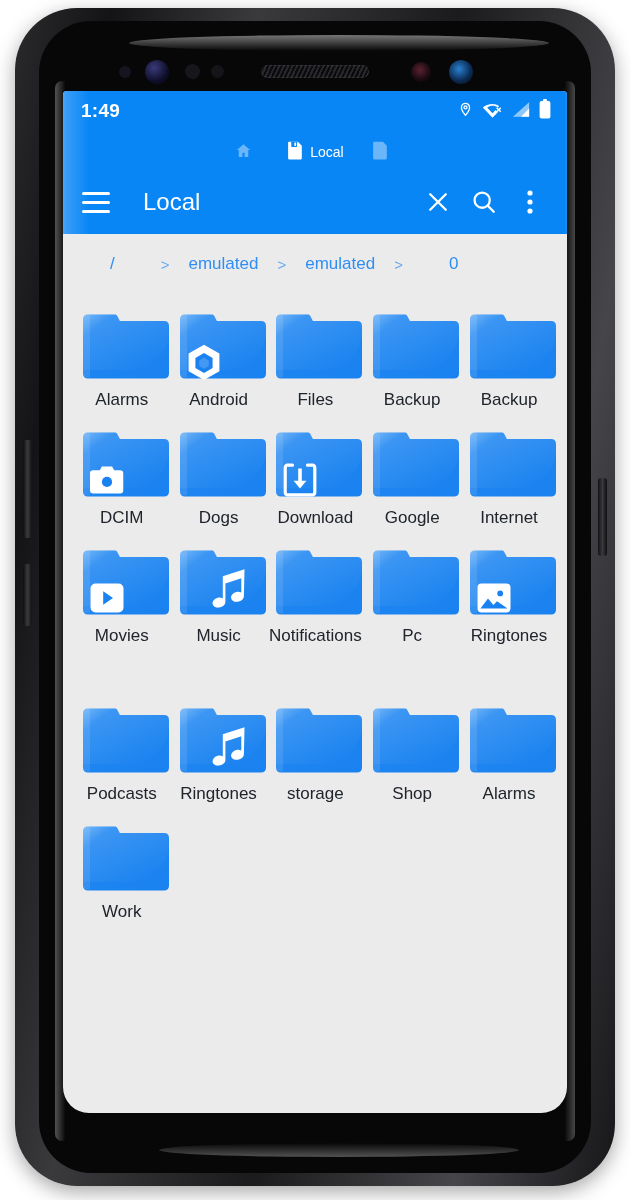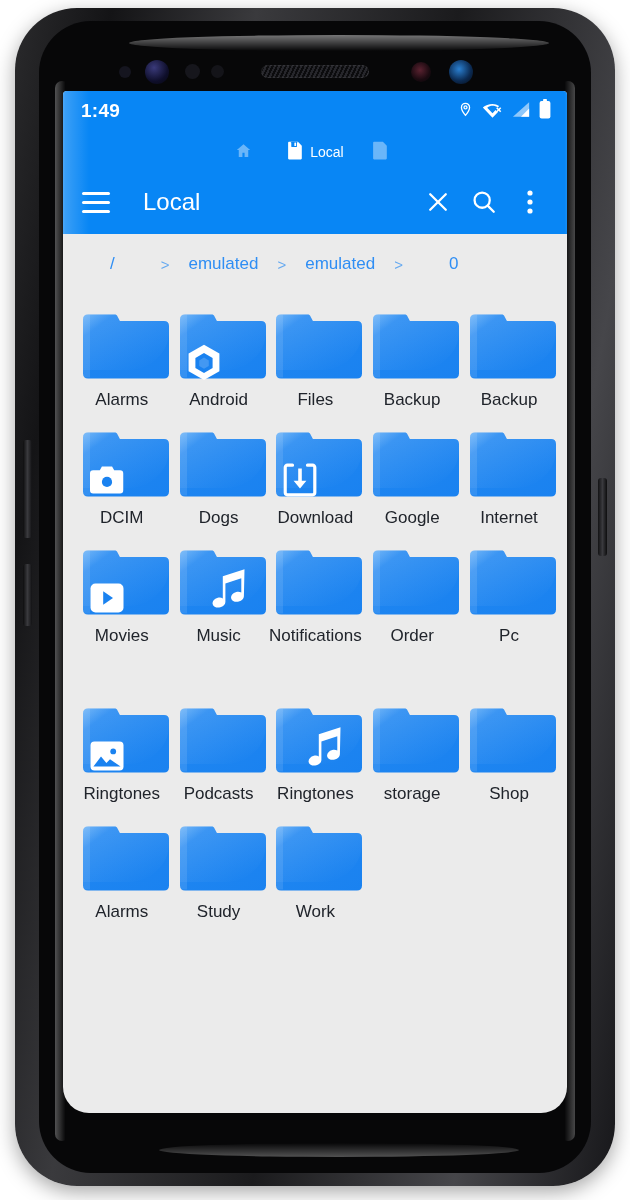--- a/index.html
+++ b/index.html
@@ -582,40 +582,20 @@
     </linearGradient>
     <linearGradient id="fsheen" x1="0" y1="0" x2="0.7" y2="1">
       <stop offset="0" stop-color="#ffffff" stop-opacity="0.16"></stop>
       <stop offset="1" stop-color="#ffffff" stop-opacity="0"></stop>
     </linearGradient>
   </defs>
   <path fill="url(#fg)" d="M6 6.5h26.5c1.6 0 2.4.6 3 1.9l2.4 4.6h44.1c3.3 0 5 1.7 5 5v47.5c0 3.3-1.7 5-5 5H6c-3.3 0-5-1.7-5-5V11.5c0-3.3 1.7-5 5-5z"></path>
   <path fill="url(#fsheen)" d="M1 11.5C1 8.2 2.7 6.5 6 6.5h26.5c1.6 0 2.4.6 3 1.9l2.4 4.6h44.1c3.3 0 5 1.7 5 5v6c0 20-18 38-40 38H1z"></path>
   <rect x="1" y="6.5" width="7" height="63" fill="#ffffff" opacity="0.10"></rect>
 </svg></div>
-            <div class="folder-name">Order</div>
-          </div>
-          <div class="grid-cell">
-            <div class="folder-wrap">
-<svg width="88" height="72" viewBox="0 0 88 72">
-  <defs>
-    <linearGradient id="fg" x1="0" y1="0" x2="1" y2="1">
-      <stop offset="0" stop-color="#57a8f7"></stop>
-                    <stop offset="0.18" stop-color="#1f86f1"></stop>
-      <stop offset="1" stop-color="#1a82f0"></stop>
-    </linearGradient>
-    <linearGradient id="fsheen" x1="0" y1="0" x2="0.7" y2="1">
-      <stop offset="0" stop-color="#ffffff" stop-opacity="0.16"></stop>
-      <stop offset="1" stop-color="#ffffff" stop-opacity="0"></stop>
-    </linearGradient>
-  </defs>
-  <path fill="url(#fg)" d="M6 6.5h26.5c1.6 0 2.4.6 3 1.9l2.4 4.6h44.1c3.3 0 5 1.7 5 5v47.5c0 3.3-1.7 5-5 5H6c-3.3 0-5-1.7-5-5V11.5c0-3.3 1.7-5 5-5z"></path>
-  <path fill="url(#fsheen)" d="M1 11.5C1 8.2 2.7 6.5 6 6.5h26.5c1.6 0 2.4.6 3 1.9l2.4 4.6h44.1c3.3 0 5 1.7 5 5v6c0 20-18 38-40 38H1z"></path>
-  <rect x="1" y="6.5" width="7" height="63" fill="#ffffff" opacity="0.10"></rect>
-</svg></div>
             <div class="folder-name">Pc</div>
           </div>
           <div class="grid-cell">
             <div class="folder-wrap">
 <svg width="88" height="72" viewBox="0 0 88 72">
   <defs>
     <linearGradient id="fg" x1="0" y1="0" x2="1" y2="1">
       <stop offset="0" stop-color="#57a8f7"></stop>
                     <stop offset="0.18" stop-color="#1f86f1"></stop>
       <stop offset="1" stop-color="#1a82f0"></stop>
@@ -752,40 +732,20 @@
     </linearGradient>
     <linearGradient id="fsheen" x1="0" y1="0" x2="0.7" y2="1">
       <stop offset="0" stop-color="#ffffff" stop-opacity="0.16"></stop>
       <stop offset="1" stop-color="#ffffff" stop-opacity="0"></stop>
     </linearGradient>
   </defs>
   <path fill="url(#fg)" d="M6 6.5h26.5c1.6 0 2.4.6 3 1.9l2.4 4.6h44.1c3.3 0 5 1.7 5 5v47.5c0 3.3-1.7 5-5 5H6c-3.3 0-5-1.7-5-5V11.5c0-3.3 1.7-5 5-5z"></path>
   <path fill="url(#fsheen)" d="M1 11.5C1 8.2 2.7 6.5 6 6.5h26.5c1.6 0 2.4.6 3 1.9l2.4 4.6h44.1c3.3 0 5 1.7 5 5v6c0 20-18 38-40 38H1z"></path>
   <rect x="1" y="6.5" width="7" height="63" fill="#ffffff" opacity="0.10"></rect>
 </svg></div>
-            <div class="folder-name">Study</div>
-          </div>
-          <div class="grid-cell">
-            <div class="folder-wrap">
-<svg width="88" height="72" viewBox="0 0 88 72">
-  <defs>
-    <linearGradient id="fg" x1="0" y1="0" x2="1" y2="1">
-      <stop offset="0" stop-color="#57a8f7"></stop>
-                    <stop offset="0.18" stop-color="#1f86f1"></stop>
-      <stop offset="1" stop-color="#1a82f0"></stop>
-    </linearGradient>
-    <linearGradient id="fsheen" x1="0" y1="0" x2="0.7" y2="1">
-      <stop offset="0" stop-color="#ffffff" stop-opacity="0.16"></stop>
-      <stop offset="1" stop-color="#ffffff" stop-opacity="0"></stop>
-    </linearGradient>
-  </defs>
-  <path fill="url(#fg)" d="M6 6.5h26.5c1.6 0 2.4.6 3 1.9l2.4 4.6h44.1c3.3 0 5 1.7 5 5v47.5c0 3.3-1.7 5-5 5H6c-3.3 0-5-1.7-5-5V11.5c0-3.3 1.7-5 5-5z"></path>
-  <path fill="url(#fsheen)" d="M1 11.5C1 8.2 2.7 6.5 6 6.5h26.5c1.6 0 2.4.6 3 1.9l2.4 4.6h44.1c3.3 0 5 1.7 5 5v6c0 20-18 38-40 38H1z"></path>
-  <rect x="1" y="6.5" width="7" height="63" fill="#ffffff" opacity="0.10"></rect>
-</svg></div>
             <div class="folder-name">Work</div>
           </div>
         </div>
 
     </div>
 
     <div class="frame-gloss" id="gloss-left"></div>
     <div class="frame-gloss" id="gloss-right"></div>
     <div class="frame-gloss" id="gloss-top"></div>
     <div class="frame-gloss" id="gloss-bottom"></div>

